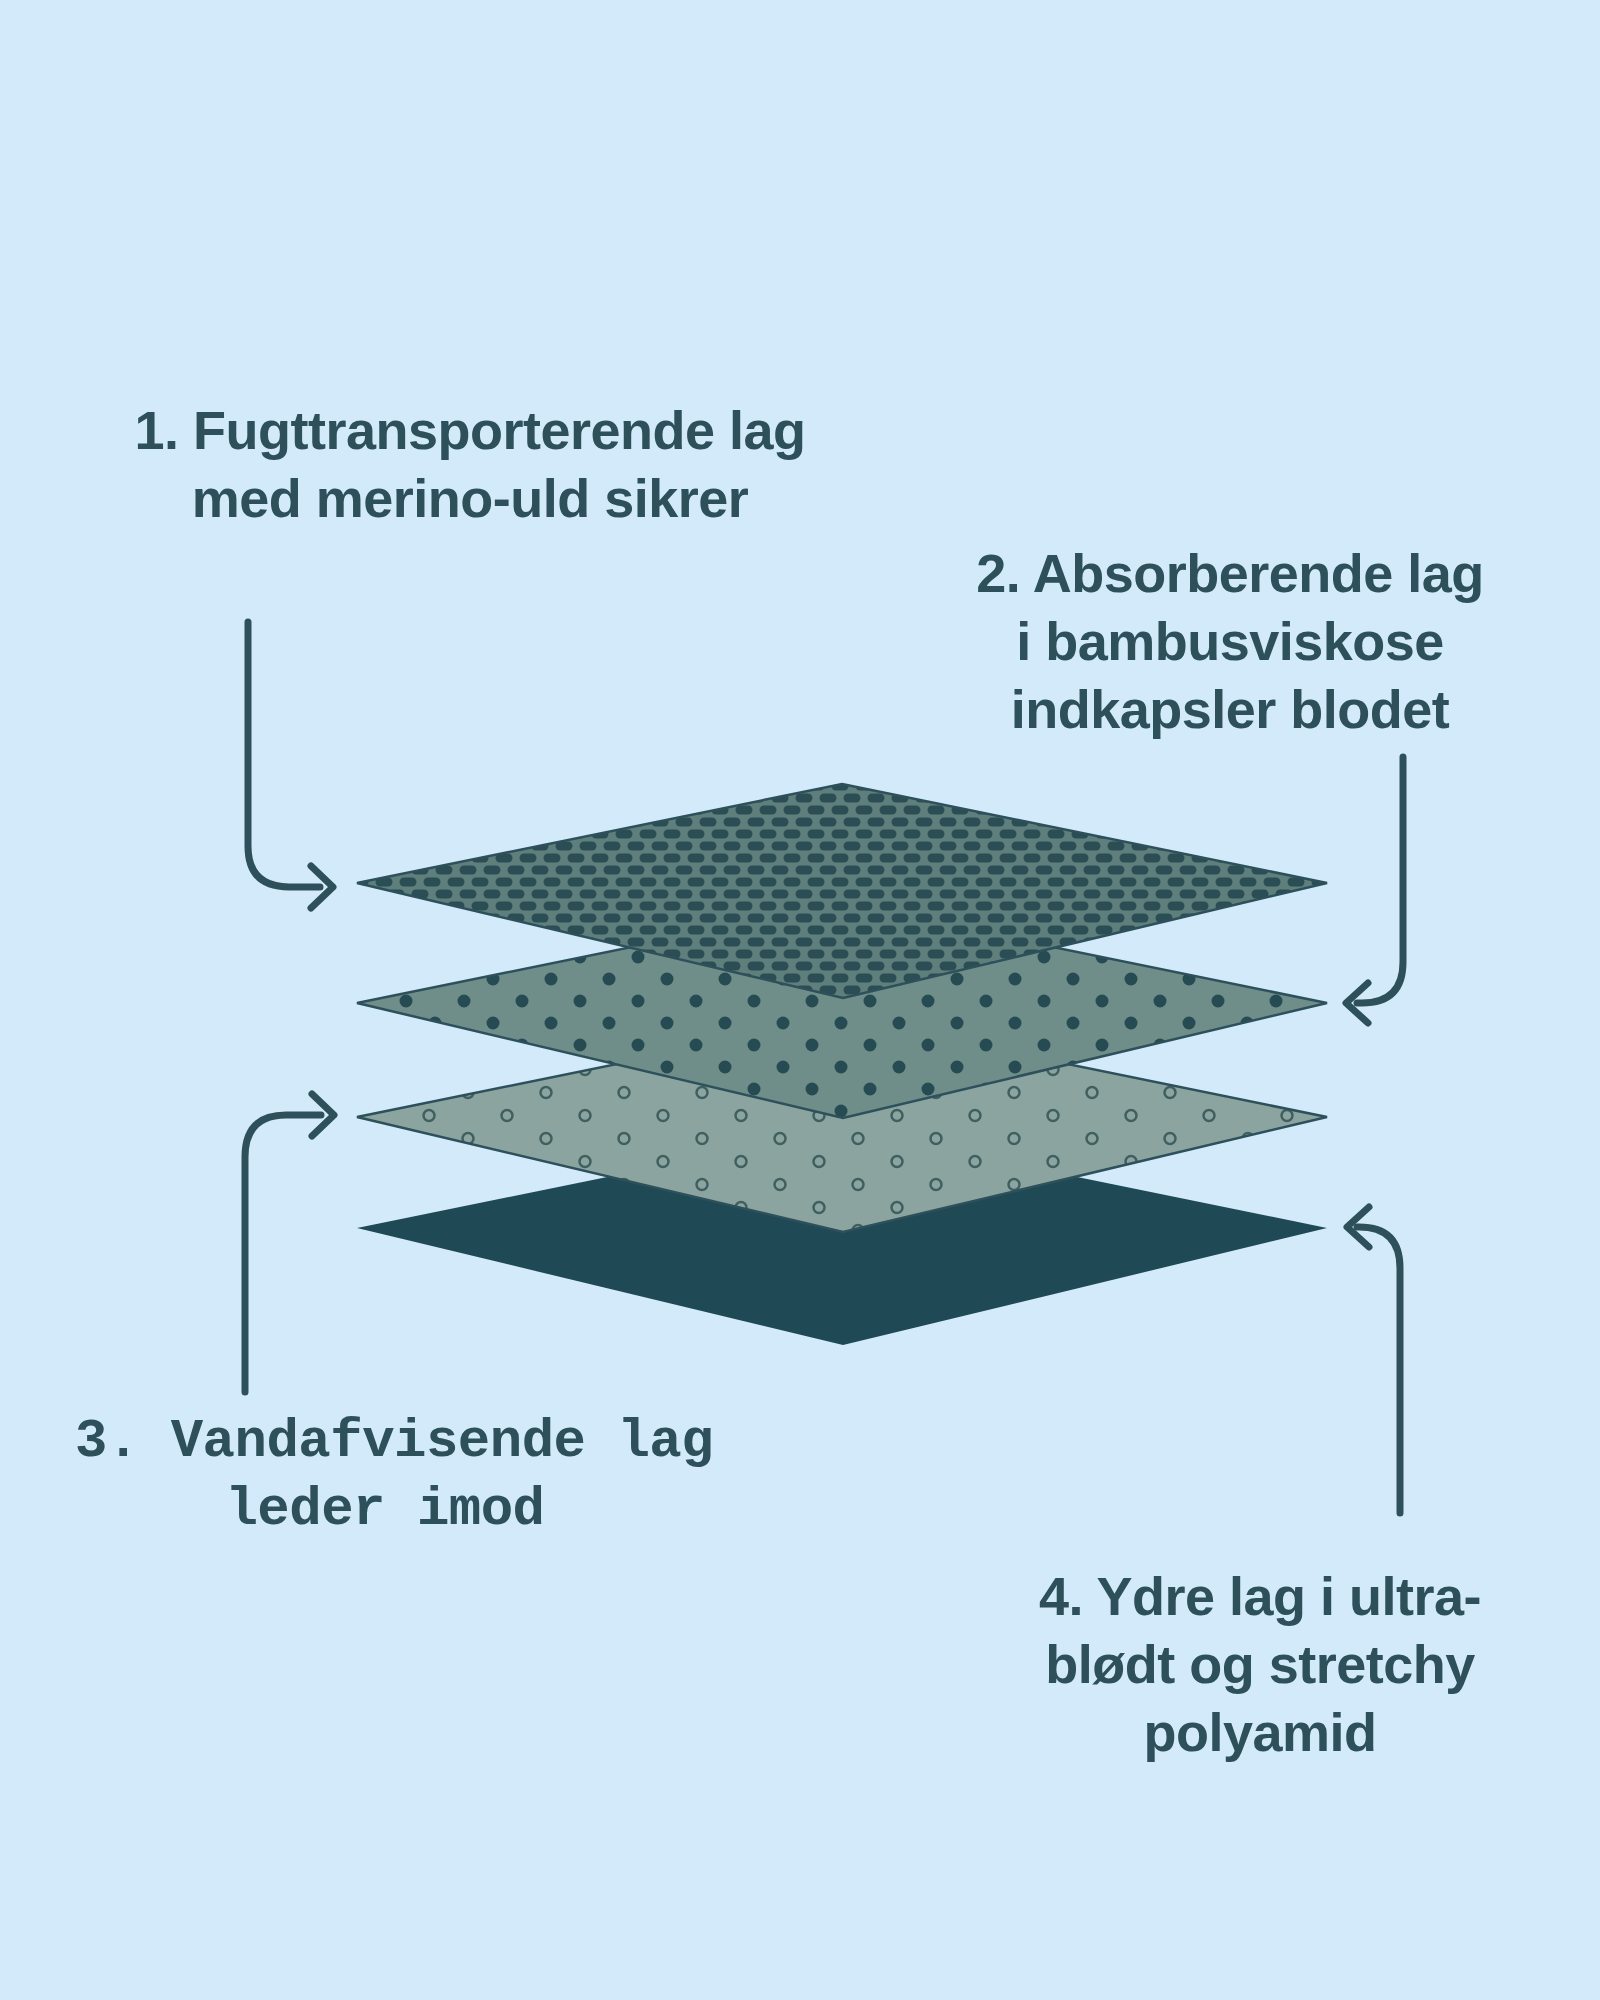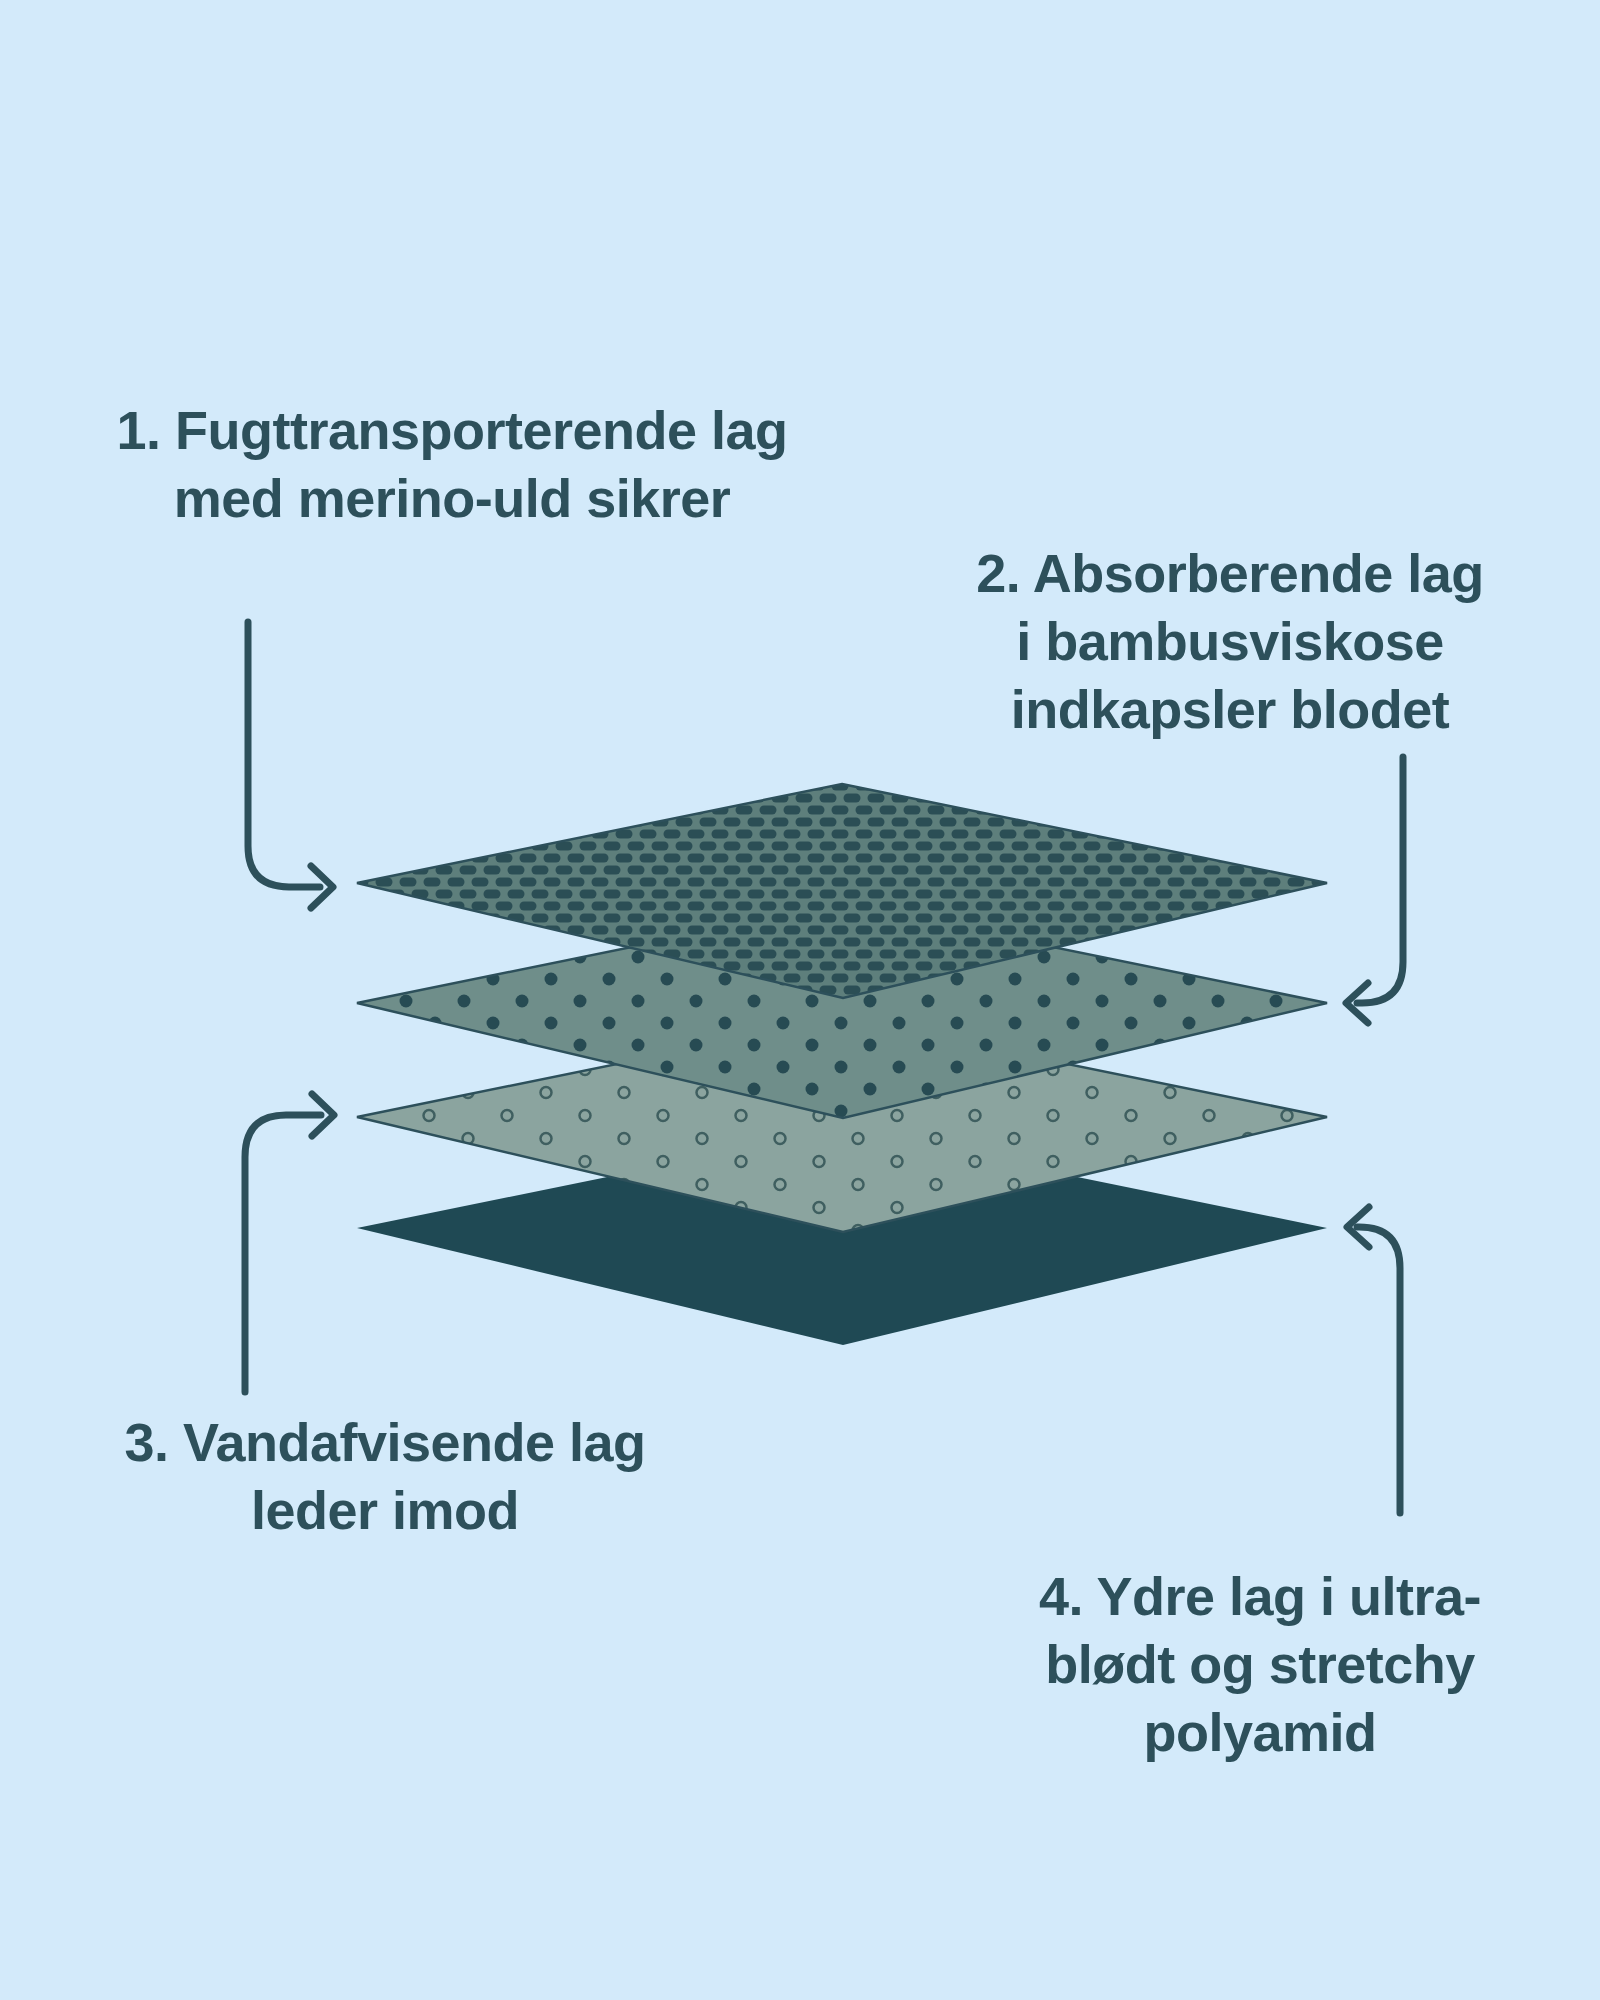--- a/index.html
+++ b/index.html
@@ -35,23 +35,23 @@
   .label {
     position: absolute;
     color: var(--ink);
     font-weight: 700;
     font-size: 54px;
     line-height: 68px;
     letter-spacing: -0.5px;
     text-align: center;
   }
   .label span { display: block; white-space: nowrap; }
-  #label-1 { left: 102px; top: 396px;  width: 700px; }
+  #label-1 { left: 120px; top: 396px;  width: 700px; }
   #label-2 { left: 930px; top: 539px;  width: 600px; }
-  #label-3 { left: 75px;  top: 1408px; width: 620px; }
+  #label-3 { left: 75px;  top: 1408px; width: 620px; font-family: Liberation Mono, monospace; }
   #label-4 { left: 960px; top: 1554px; width: 600px; margin-top: 8px; }
 </style>
 </head>
 <body>
 
 <div class="canvas">
 
   <svg class="diagram-svg" viewBox="0 0 1600 2000">
     <defs>
       <pattern id="pat-dashes" patternUnits="userSpaceOnUse" width="24" height="24">

